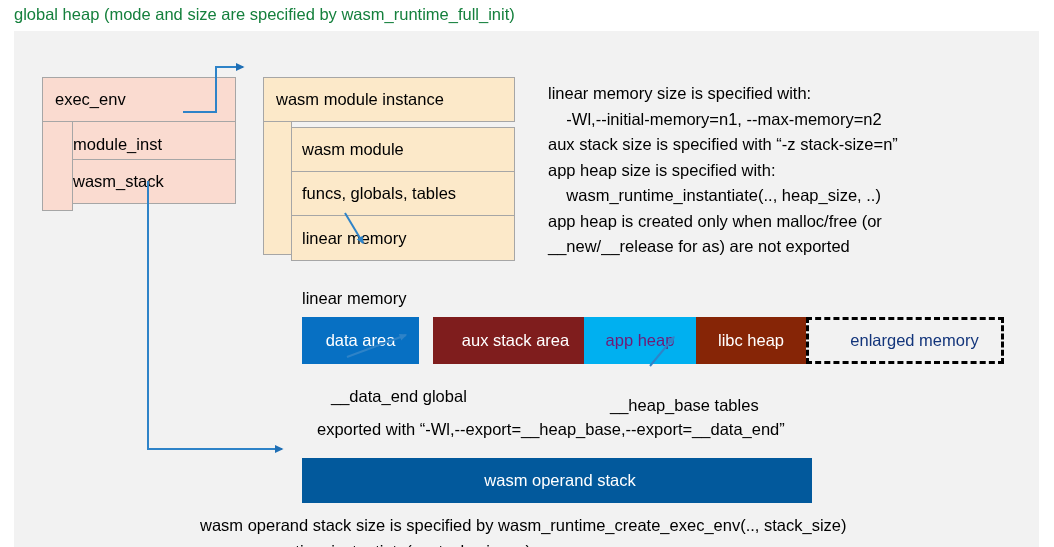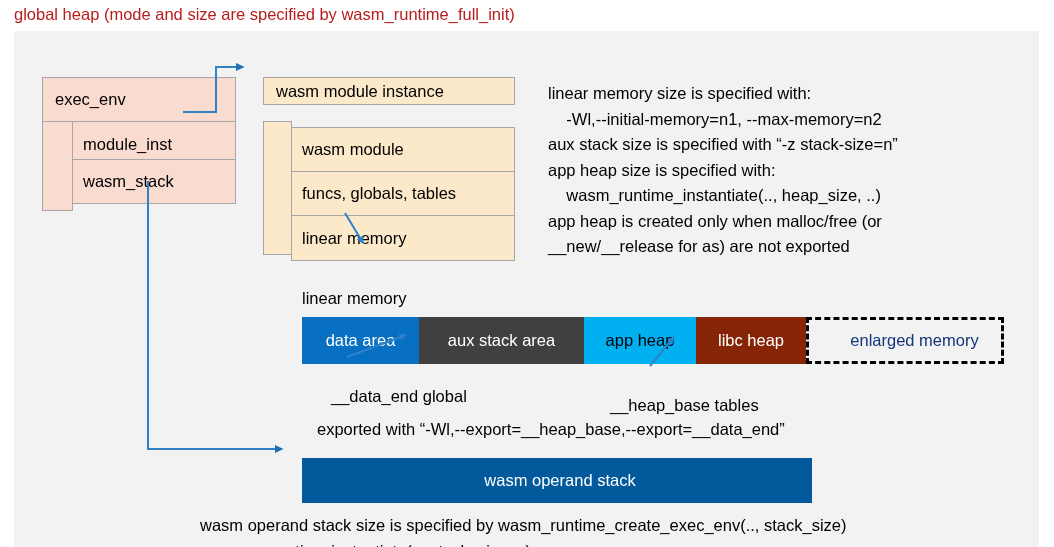--- a/index.html
+++ b/index.html
@@ -9,21 +9,21 @@
     font-family:"Liberation Sans", sans-serif;
     color:#000;
     overflow:hidden;
     position:relative;
   }
   #root{position:absolute;left:0;top:0;width:1054px;height:547px;}
 
   .title{
     position:absolute;left:14px;top:3px;
     font-size:16.5px;line-height:22px;
-    white-space:nowrap;color:#b91c1c;
+    white-space:nowrap;color:#15803d;
   }
 
   .panel{
     position:absolute;left:14px;top:31px;
     width:1025px;height:516px;
     background:#f2f2f2;
   }
 
   
   .box{position:absolute;box-sizing:border-box;}
@@ -40,29 +40,29 @@
   #execenv .hdr{
     position:absolute;left:0;top:0;width:194px;height:45px;
     background:#fadbd0;padding-left:12px;
   }
   #execenv .indent{
     position:absolute;left:0;top:44px;width:31px;height:90px;
     background:#fadbd0;
   }
   #execenv .row{
     position:absolute;left:30px;width:164px;height:46px;
-    background:#fadbd0;padding-left:10px;
+    background:#fadbd0;
   }
   #execenv .r1{top:44px;}
   #execenv .r2{top:82px;height:45px;}
 
   
   #wmi{left:249px;top:46px;width:252px;height:178px;}
   #wmi .hdr{
-    position:absolute;left:0;top:0;width:252px;height:28px;
+    position:absolute;left:0;top:0;width:252px;height:45px;
     background:#fce9c9;padding-left:12px;
   }
   #wmi .indent{
     position:absolute;left:0;top:44px;width:29px;height:134px;
     background:#fce9c9;
   }
   #wmi .row{
     position:absolute;left:28px;width:224px;height:45px;
     background:#fce9c9;padding-left:10px;margin-top:6px;
   }
@@ -149,22 +149,22 @@
     -Wl,--initial-memory=n1, --max-memory=n2
 aux stack size is specified with “-z stack-size=n”
 app heap size is specified with:
     wasm_runtime_instantiate(.., heap_size, ..)
 app heap is created only when malloc/free (or
 __new/__release for as) are not exported</div>
 
     <div class="lm-label">linear memory</div>
     <div class="strip" id="lm-strip" style="width: 702px;">
         <div class="seg" style="left: 0px; width: 117px; background: rgb(7, 112, 195); color: rgb(255, 255, 255);">data area</div>
-        <div class="seg" style="left: 117px; width: 165px; background: #404040; color: rgb(255, 255, 255);">aux stack area</div>
-        <div class="seg" style="left: 282px; width: 112px; background: rgb(0, 176, 240); color: #000000;">app heap</div>
+        <div class="seg" style="left: 131px; width: 165px; background: #7f1d1d; color: rgb(255, 255, 255);">aux stack area</div>
+        <div class="seg" style="left: 282px; width: 112px; background: rgb(0, 176, 240); color: #701a75;">app heap</div>
         <div class="seg" style="left: 394px; width: 110px; background: rgb(134, 37, 6); color: rgb(255, 255, 255);">libc heap</div>
         <div class="seg dashed" style="left: 504px; width: 198px; color: rgb(19, 53, 123);">enlarged memory</div>
       </div>
 
     <div class="ann" id="ann-data-end">__data_end global</div>
     <div class="ann" id="ann-heap-base">__heap_base tables</div>
     <div class="ann" id="ann-exported">exported with “-Wl,--export=__heap_base,--export=__data_end”</div>
 
     <div id="opstack" style="background: rgb(2, 89, 156); padding-left: 6px;">wasm operand stack</div>
 

